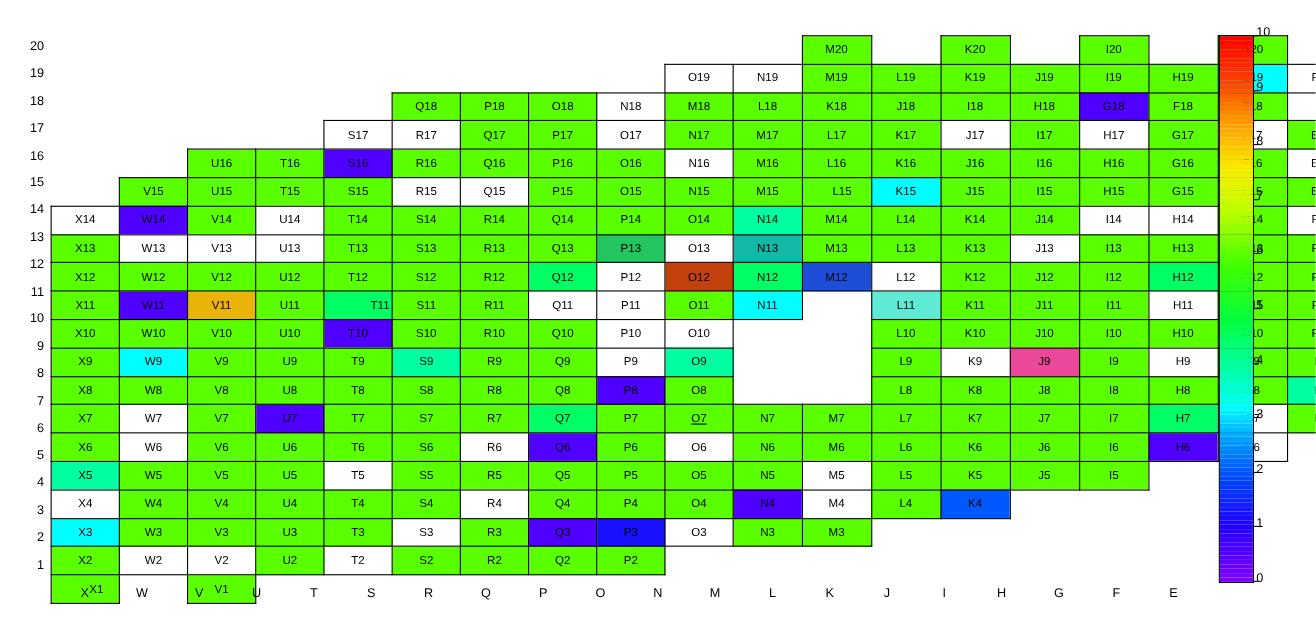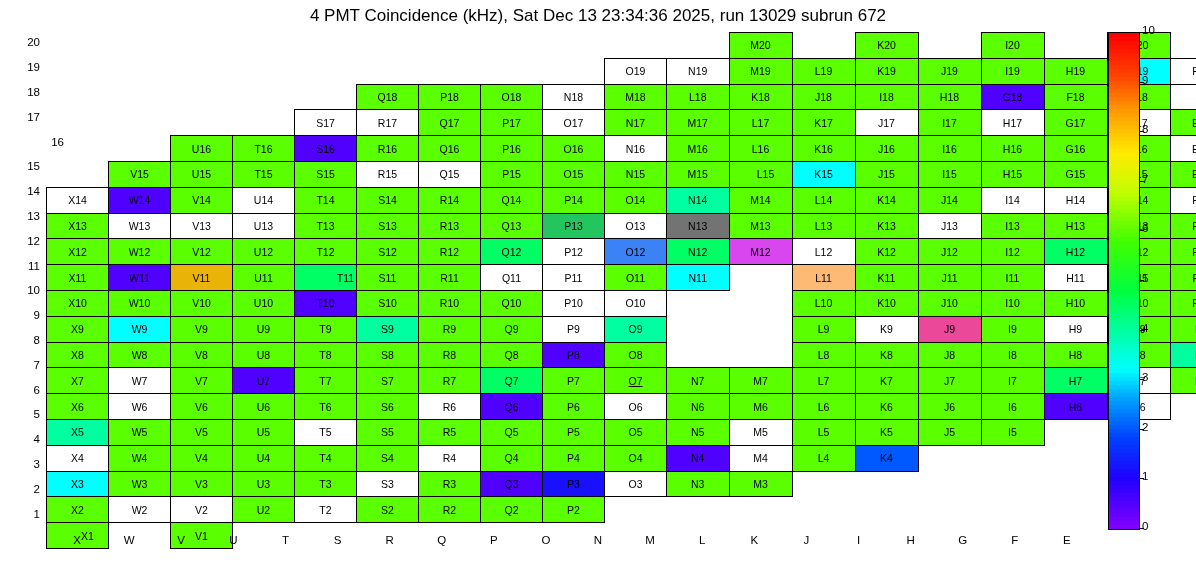--- a/index.html
+++ b/index.html
@@ -22,21 +22,20 @@
   
   #cbar{position:absolute;left:1108px;top:32px;width:30px;height:496px;border:1px solid #000;}
   #cbar div{width:100%;}
   .ctick{position:absolute;left:1142px;font-size:11.5px;color:#000;}
   .ctickmark{position:absolute;left:1139px;width:5px;height:1px;background:#000;}
 </style>
 </head>
 <body>
 
 <div id="root">
-  <div id="title">4 PMT Coincidence (kHz), Sat Dec 13 23:34:36 2025, run 13029 subrun 672</div>
   <div id="plot">
     <table class="grid">
       <tbody id="grid-body">
           <tr>
             <td style="background: rgb(255, 255, 255); border: none;"></td>
             <td style="background: rgb(255, 255, 255); border: none;"></td>
             <td style="background: rgb(255, 255, 255); border: none;"></td>
             <td style="background: rgb(255, 255, 255); border: none;"></td>
             <td style="background: rgb(255, 255, 255); border: none;"></td>
             <td style="background: rgb(255, 255, 255); border: none;"></td>
@@ -184,43 +183,43 @@
             <td style="background: rgb(90, 255, 0);">X13</td>
             <td style="background: rgb(255, 255, 255);">W13</td>
             <td style="background: rgb(255, 255, 255);">V13</td>
             <td style="background: rgb(255, 255, 255);">U13</td>
             <td style="background: rgb(90, 255, 0);">T13</td>
             <td style="background: rgb(90, 255, 0);">S13</td>
             <td style="background: rgb(90, 255, 0);">R13</td>
             <td style="background: rgb(90, 255, 0);">Q13</td>
             <td style="background: #22c55e;">P13</td>
             <td style="background: rgb(255, 255, 255);">O13</td>
-            <td style="background: #737373; margin-left: 48px;">N13</td>
+            <td style="background: #14b8a6; margin-left: 48px;">N13</td>
             <td style="background: rgb(90, 255, 0);">M13</td>
             <td style="background: rgb(90, 255, 0);">L13</td>
             <td style="background: rgb(90, 255, 0);">K13</td>
             <td style="background: rgb(255, 255, 255);">J13</td>
             <td style="background: rgb(90, 255, 0);">I13</td>
             <td style="background: rgb(90, 255, 0);">H13</td>
             <td style="background: rgb(90, 255, 0);">G13</td>
             <td style="background: rgb(90, 255, 0);">F13</td>
           </tr>
           <tr>
             <td style="background: rgb(90, 255, 0);">X12</td>
             <td style="background: rgb(90, 255, 0);">W12</td>
             <td style="background: rgb(90, 255, 0);">V12</td>
             <td style="background: rgb(90, 255, 0);">U12</td>
             <td style="background: rgb(90, 255, 0);">T12</td>
             <td style="background: rgb(90, 255, 0);">S12</td>
             <td style="background: rgb(90, 255, 0);">R12</td>
             <td style="background: rgb(0, 255, 100);">Q12</td>
             <td style="background: rgb(255, 255, 255);">P12</td>
-            <td style="background: #3b82f6;">O12</td>
+            <td style="background: #c2410c;">O12</td>
             <td style="background: rgb(0, 255, 100);">N12</td>
-            <td style="background: #d946ef;">M12</td>
+            <td style="background: #1d4ed8;">M12</td>
             <td style="background: rgb(255, 255, 255);">L12</td>
             <td style="background: rgb(90, 255, 0);">K12</td>
             <td style="background: rgb(90, 255, 0);">J12</td>
             <td style="background: rgb(90, 255, 0);">I12</td>
             <td style="background: rgb(0, 255, 100);">H12</td>
             <td style="background: rgb(90, 255, 0);">G12</td>
             <td style="background: rgb(90, 255, 0);">F12</td>
           </tr>
           <tr>
             <td style="background: rgb(90, 255, 0);">X11</td>
@@ -228,21 +227,21 @@
             <td style="background: #eab308;">V11</td>
             <td style="background: rgb(90, 255, 0);">U11</td>
             <td style="background: rgb(0, 255, 100); padding-left: 40px;">T11</td>
             <td style="background: rgb(90, 255, 0);">S11</td>
             <td style="background: rgb(90, 255, 0);">R11</td>
             <td style="background: rgb(255, 255, 255);">Q11</td>
             <td style="background: rgb(255, 255, 255);">P11</td>
             <td style="background: rgb(90, 255, 0);">O11</td>
             <td style="background: rgb(0, 255, 255);">N11</td>
             <td style="background: rgb(255, 255, 255); border: none;"></td>
-            <td style="background: #fdba74;">L11</td>
+            <td style="background: #5eead4;">L11</td>
             <td style="background: rgb(90, 255, 0);">K11</td>
             <td style="background: rgb(90, 255, 0);">J11</td>
             <td style="background: rgb(90, 255, 0);">I11</td>
             <td style="background: rgb(255, 255, 255);">H11</td>
             <td style="background: rgb(90, 255, 0);">G11</td>
             <td style="background: rgb(90, 255, 0);">F11</td>
           </tr>
           <tr>
             <td style="background: rgb(90, 255, 0);">X10</td>
             <td style="background: rgb(90, 255, 0);">W10</td>
@@ -454,21 +453,21 @@
             <td style="background: rgb(255, 255, 255); border: none;"></td>
           </tr>
         </tbody>
     </table>
   </div>
   <div id="axes">
       <div class="ylab" style="top: 36.4px;">20</div>
       <div class="ylab" style="top: 61.2px;">19</div>
       <div class="ylab" style="top: 86px;">18</div>
       <div class="ylab" style="top: 110.8px;">17</div>
-      <div class="ylab" style="top: 135.6px; margin-left: 24px;">16</div>
+      <div class="ylab" style="top: 135.6px;">16</div>
       <div class="ylab" style="top: 160.4px;">15</div>
       <div class="ylab" style="top: 185.2px;">14</div>
       <div class="ylab" style="top: 210px;">13</div>
       <div class="ylab" style="top: 234.8px;">12</div>
       <div class="ylab" style="top: 259.6px;">11</div>
       <div class="ylab" style="top: 284.4px;">10</div>
       <div class="ylab" style="top: 309.2px;">9</div>
       <div class="ylab" style="top: 334px;">8</div>
       <div class="ylab" style="top: 358.8px;">7</div>
       <div class="ylab" style="top: 383.6px;">6</div>

